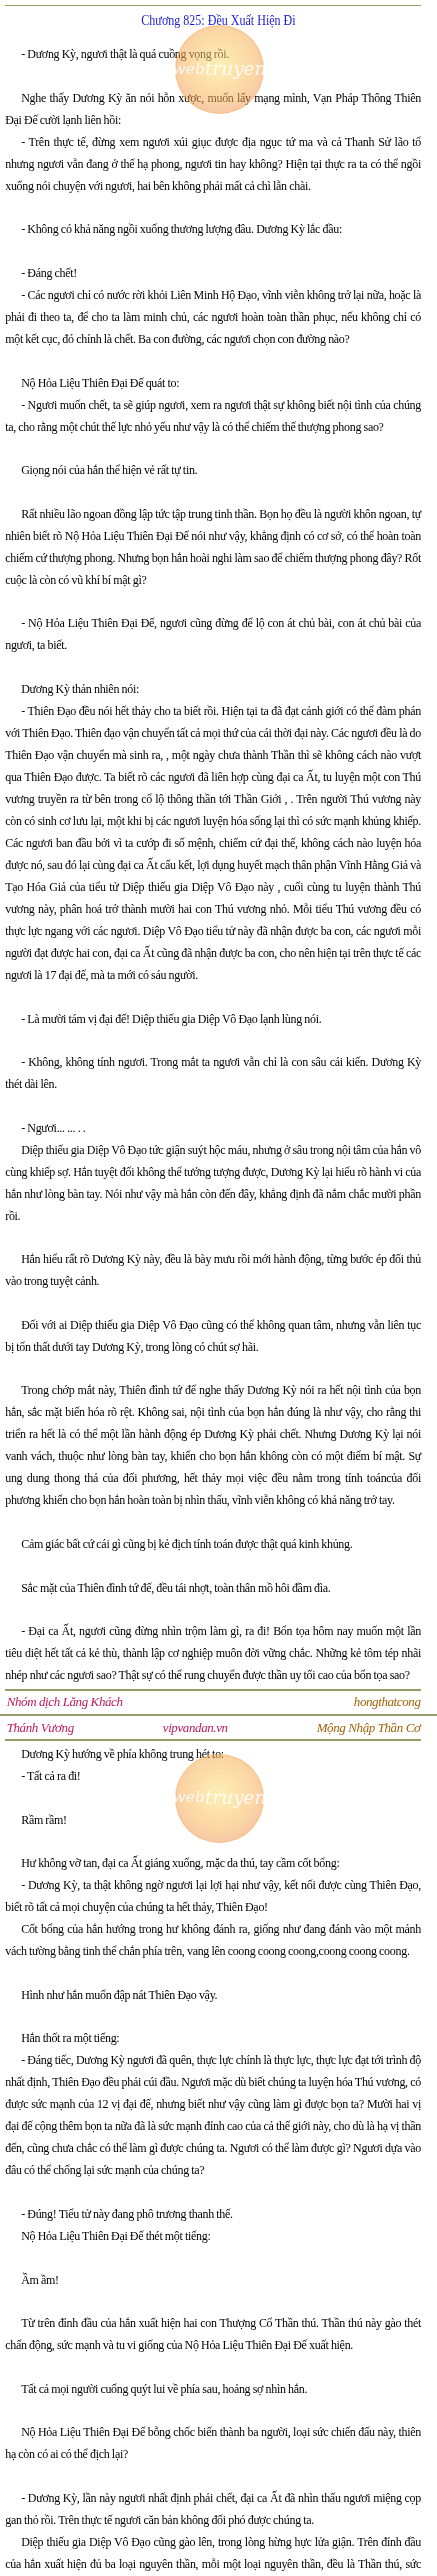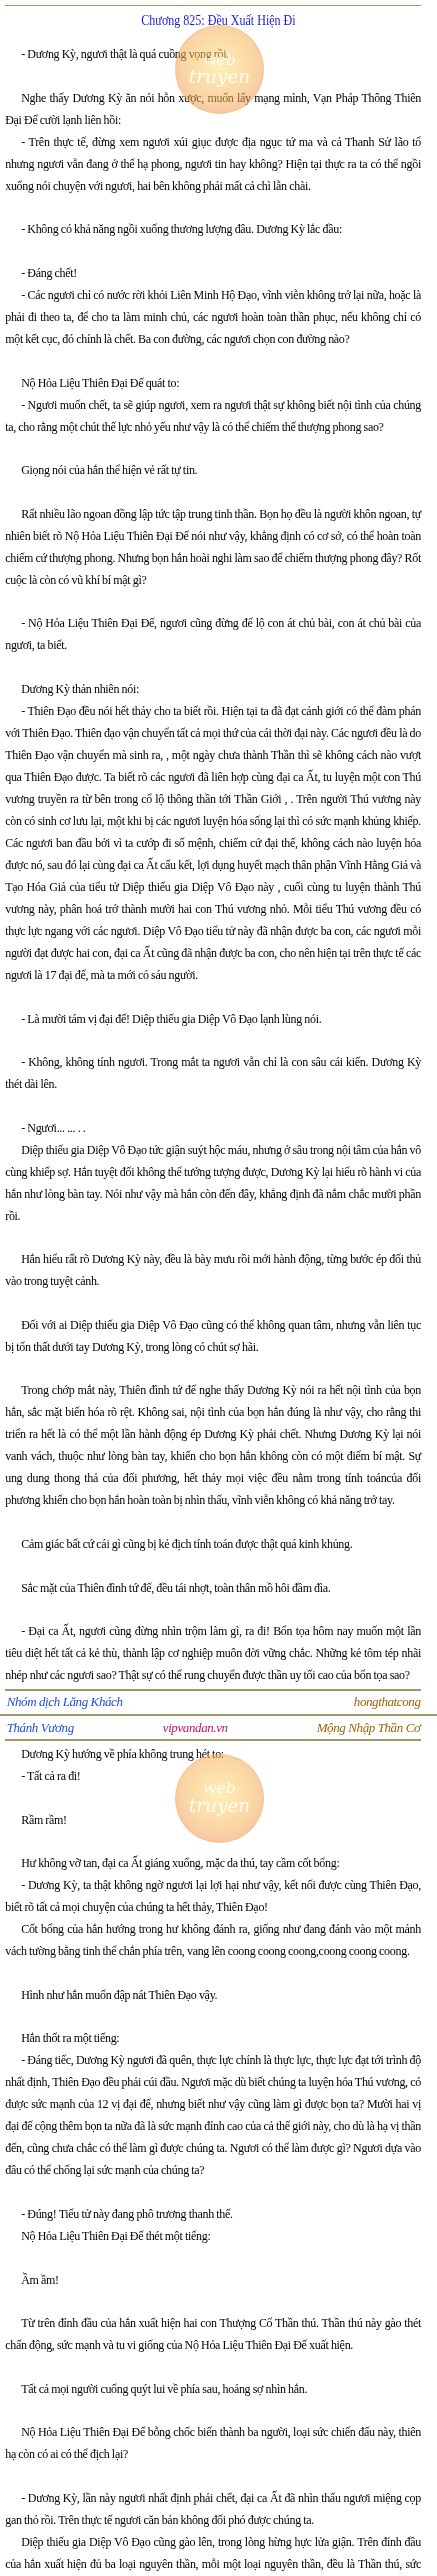--- a/index.html
+++ b/index.html
@@ -50,32 +50,32 @@
     padding: 0 16.5px 0 6.7px;
     font-style: italic;
     font-size: 13px;
     letter-spacing: -0.4px;
   }
   .pb-thick {
     width: 437px;
     height: 2.6px;
     background: #9a9a68;
   }
-  .c-green { color: #1d4ed8; }
+  .c-green { color: #be185d; }
   .c-orange { color: #a16207; }
   .c-gray { color: #be185d; }
   .watermark {
     position: absolute;
     width: 89px;
     height: 89px;
     border-radius: 50%;
     background: radial-gradient(circle at 50% 45%, rgba(253,226,120,0.55) 0%, rgba(247,178,90,0.55) 55%, rgba(236,128,60,0.45) 75%, rgba(255,255,255,0) 80%);
     box-shadow: 0 0 0 1.5px rgba(245,190,110,0.35) inset;
     display: flex;
-    flex-direction: column;
+    flex-direction: row;
     align-items: center;
     justify-content: center;
     color: rgba(255,255,255,0.85);
     font-style: italic;
     font-family: "DejaVu Serif", serif;
     pointer-events: none;
   }
   .watermark .w1 { font-size: 15.5px; line-height: 15.5px; }
   .watermark .w2 { font-size: 18.5px; line-height: 18.5px; }
 </style>

